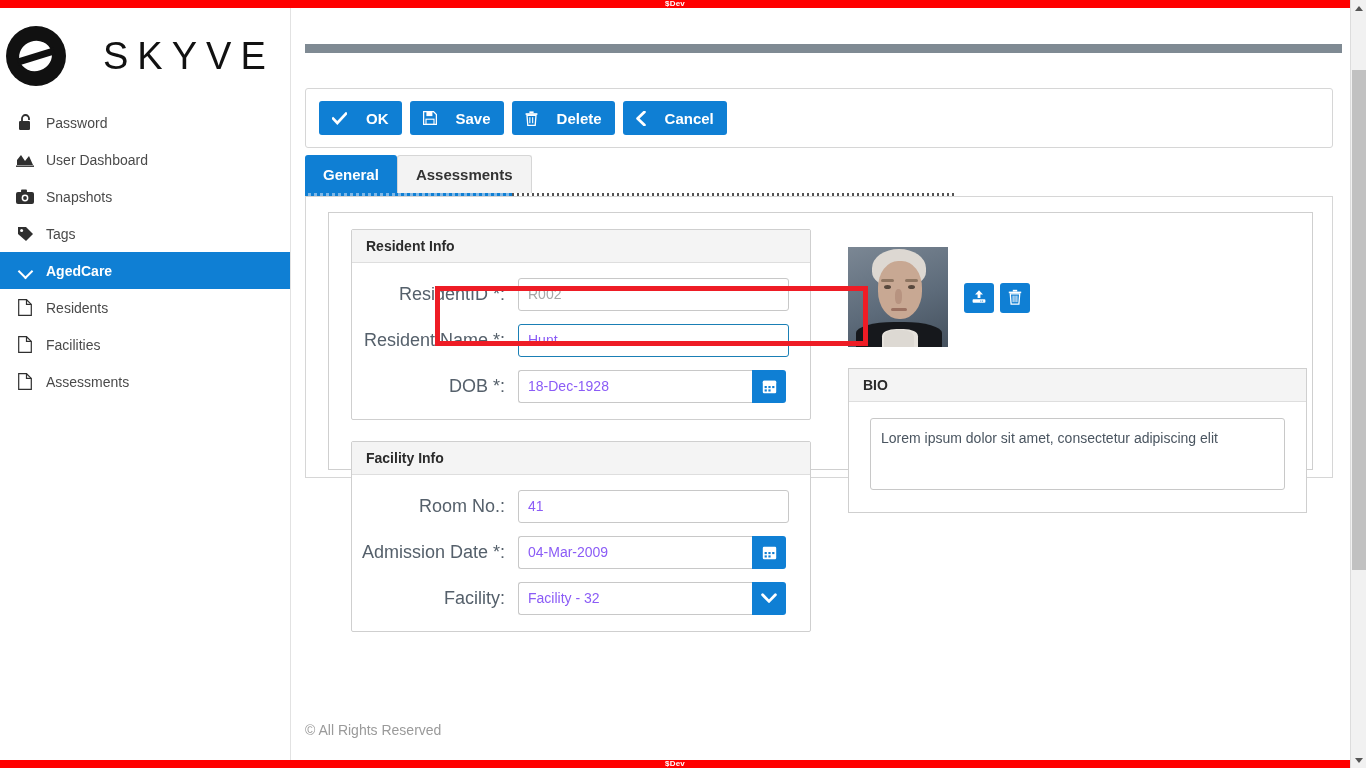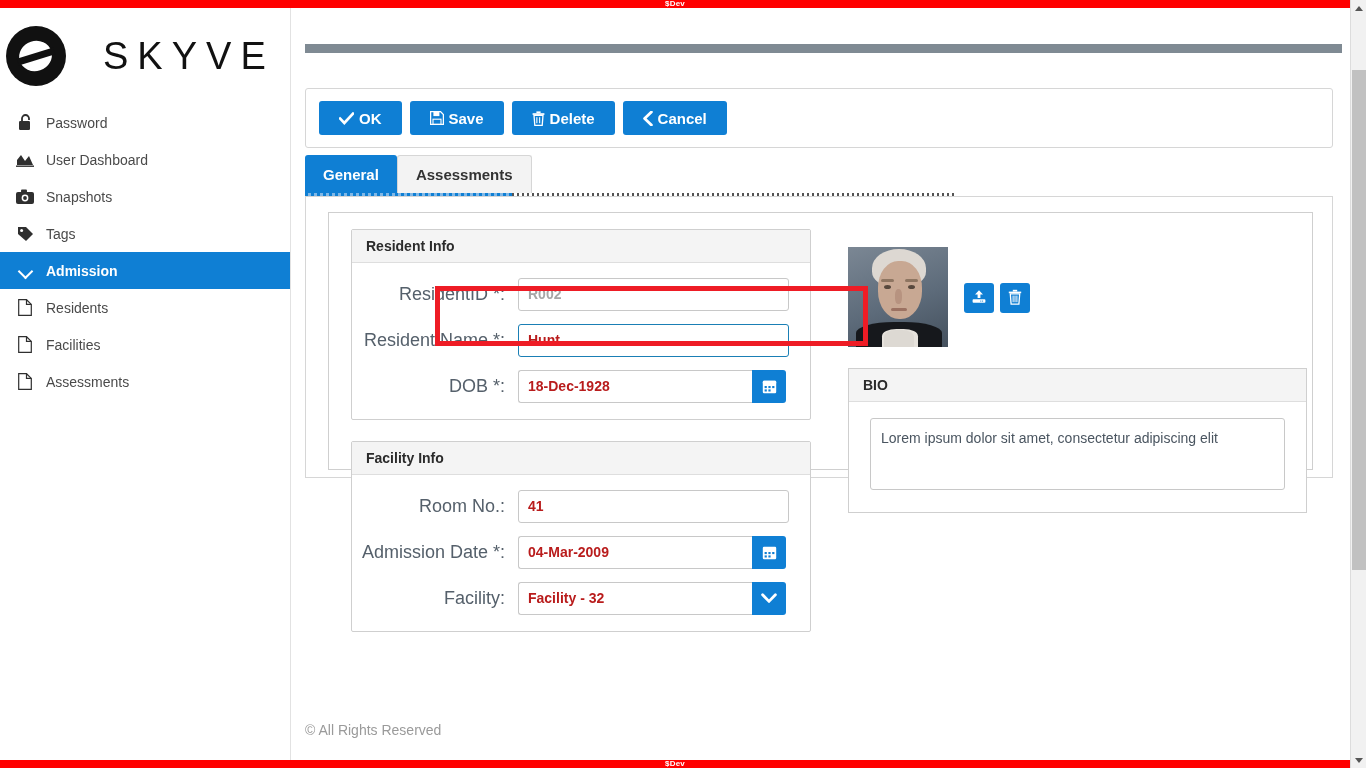--- a/index.html
+++ b/index.html
@@ -188,23 +188,23 @@
   .toolbar {
     display: flex;
     align-items: center;
     height: 100%;
     padding-left: 13px;
     gap: 8px;
   }
   .btn {
     display: inline-flex;
     align-items: center;
-    gap: 5px;
+    gap: 19px;
     height: 34px;
-    padding: 0 20px;
+    padding: 0 13px;
     background: #0f7fd4;
     color: #ffffff;
     border: none;
     border-radius: 3px;
     font-size: 15px;
     font-weight: bold;
     font-family: "Liberation Sans", sans-serif;
     cursor: pointer;
     white-space: nowrap;
   }
@@ -307,25 +307,24 @@
     display: flex;
     align-items: stretch;
   }
   .txt {
     width: 271px;
     height: 33px;
     padding: 0 9px;
     border: 1px solid #c8c8c8;
     border-radius: 3px;
     font-size: 14px;
-    color: #b91c1c;
+    color: #8b5cf6;
     font-family: "Liberation Sans", sans-serif;
     background: #ffffff;
     outline: none;
-    font-weight: bold;
   }
   .txt::placeholder { color: #a6a6a6; }
   .txt.focused { border: 1px solid #1a7fb5; }
   .txt.with-addon {
     width: 234px;
     border-radius: 3px 0 0 3px;
     border-right: none;
   }
   .addon {
     width: 34px;
@@ -538,21 +537,21 @@
         <svg width="17" height="16" viewBox="0 0 17 16">
           <path d="M1 1 H9 L16 8 L9 15 L1 8 Z" fill="#2f2f2f"></path>
           <circle cx="4.6" cy="4.6" r="1.5" fill="#ffffff"></circle>
         </svg>
       </span>
       <span>Tags</span>
     </div>
 
     <div class="nav-group-header">
       <span class="chev"></span>
-      <span>Admission</span>
+      <span>AgedCare</span>
     </div>
 
     <div class="nav-item">
       <span class="ico">
         <svg width="14" height="17" viewBox="0 0 14 17">
           <path d="M0.7 0.7 H8.5 L13.3 5.4 V16.3 H0.7 Z" fill="none" stroke="#2f2f2f" stroke-width="1.2"></path>
           <path d="M8.5 0.7 V5.4 H13.3" fill="none" stroke="#2f2f2f" stroke-width="1.2"></path>
         </svg>
       </span>
       <span>Residents</span>

